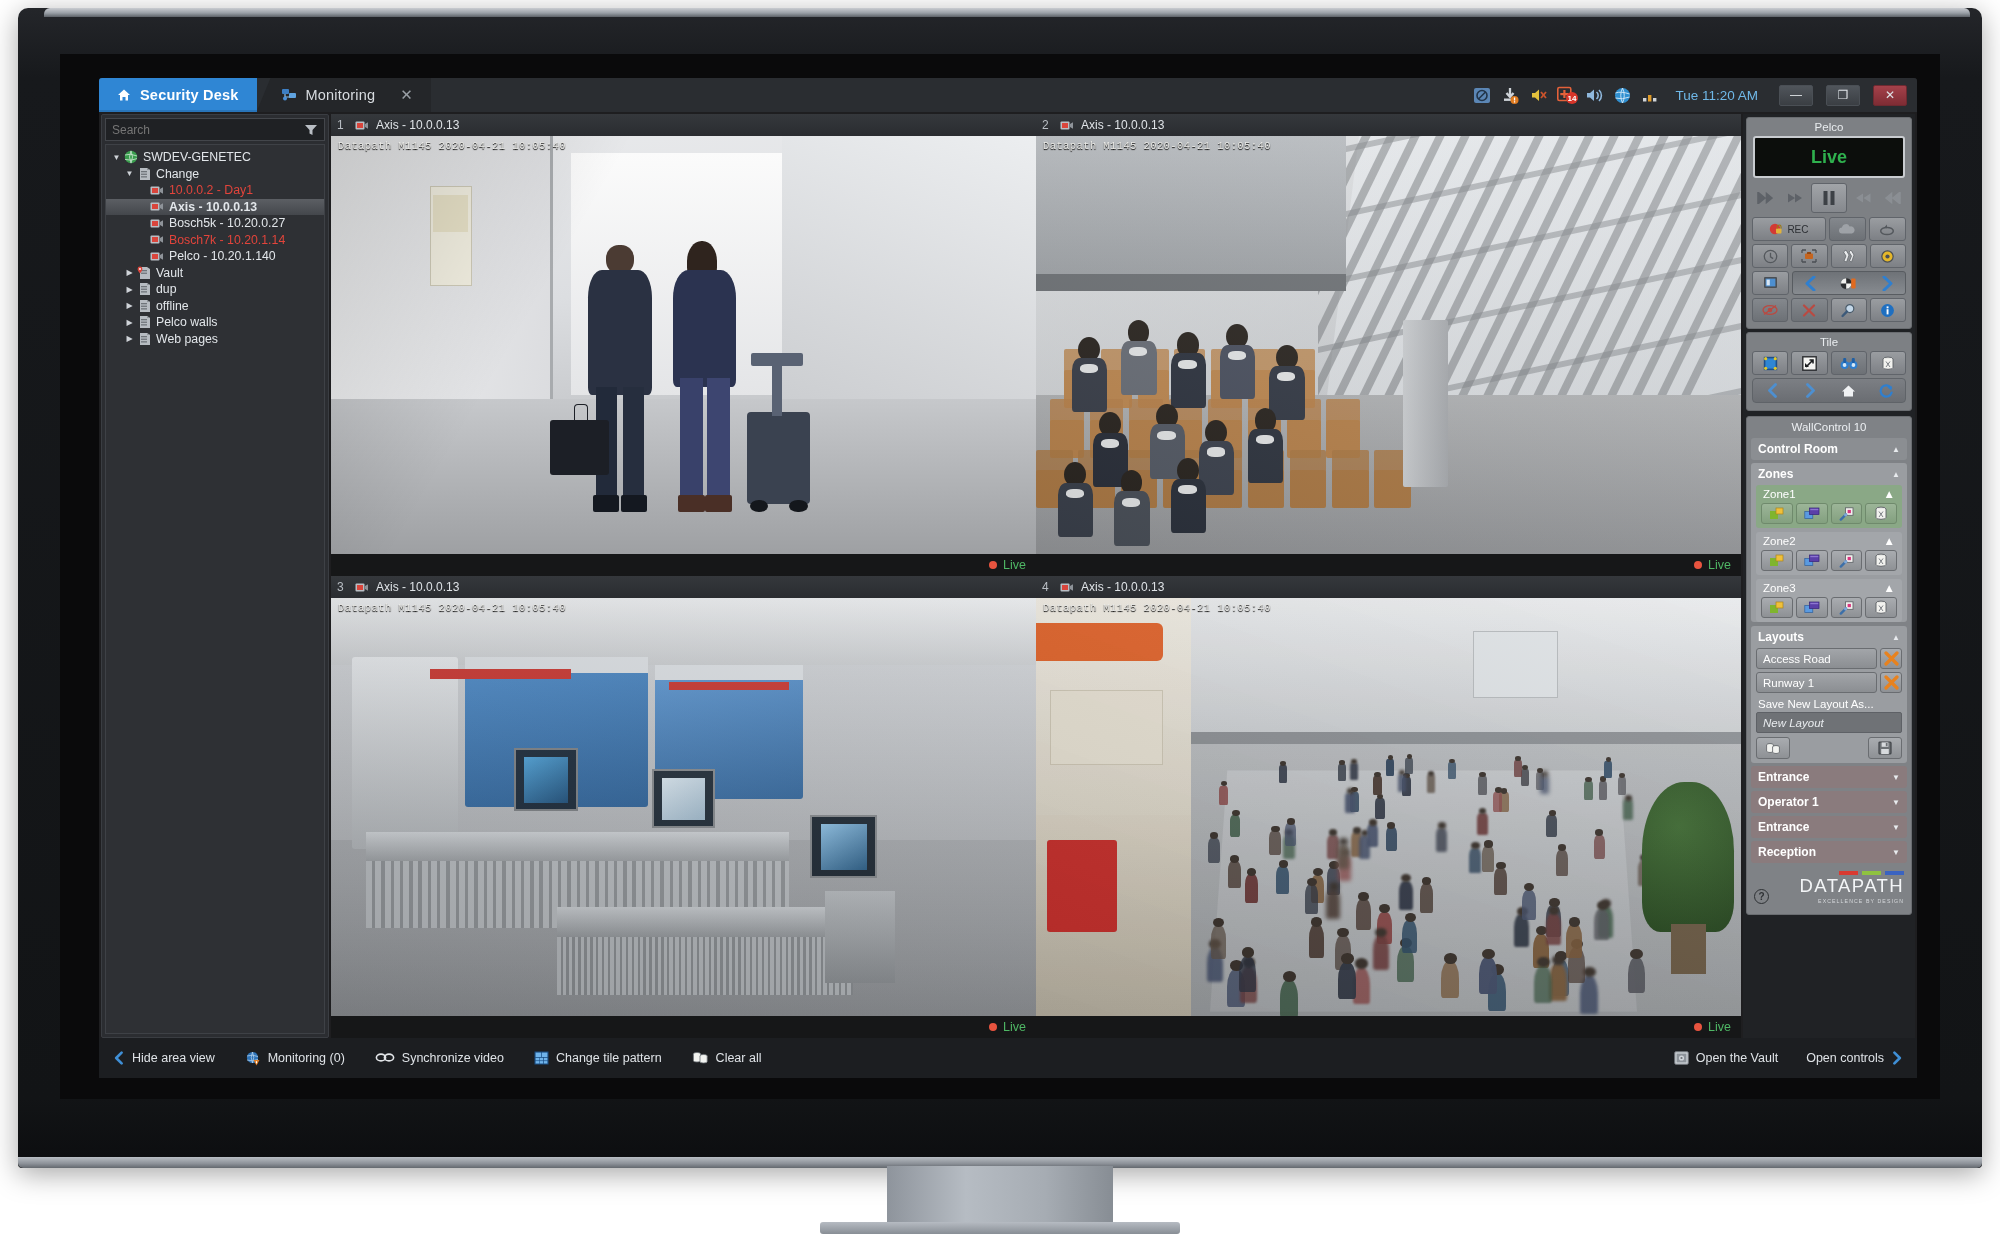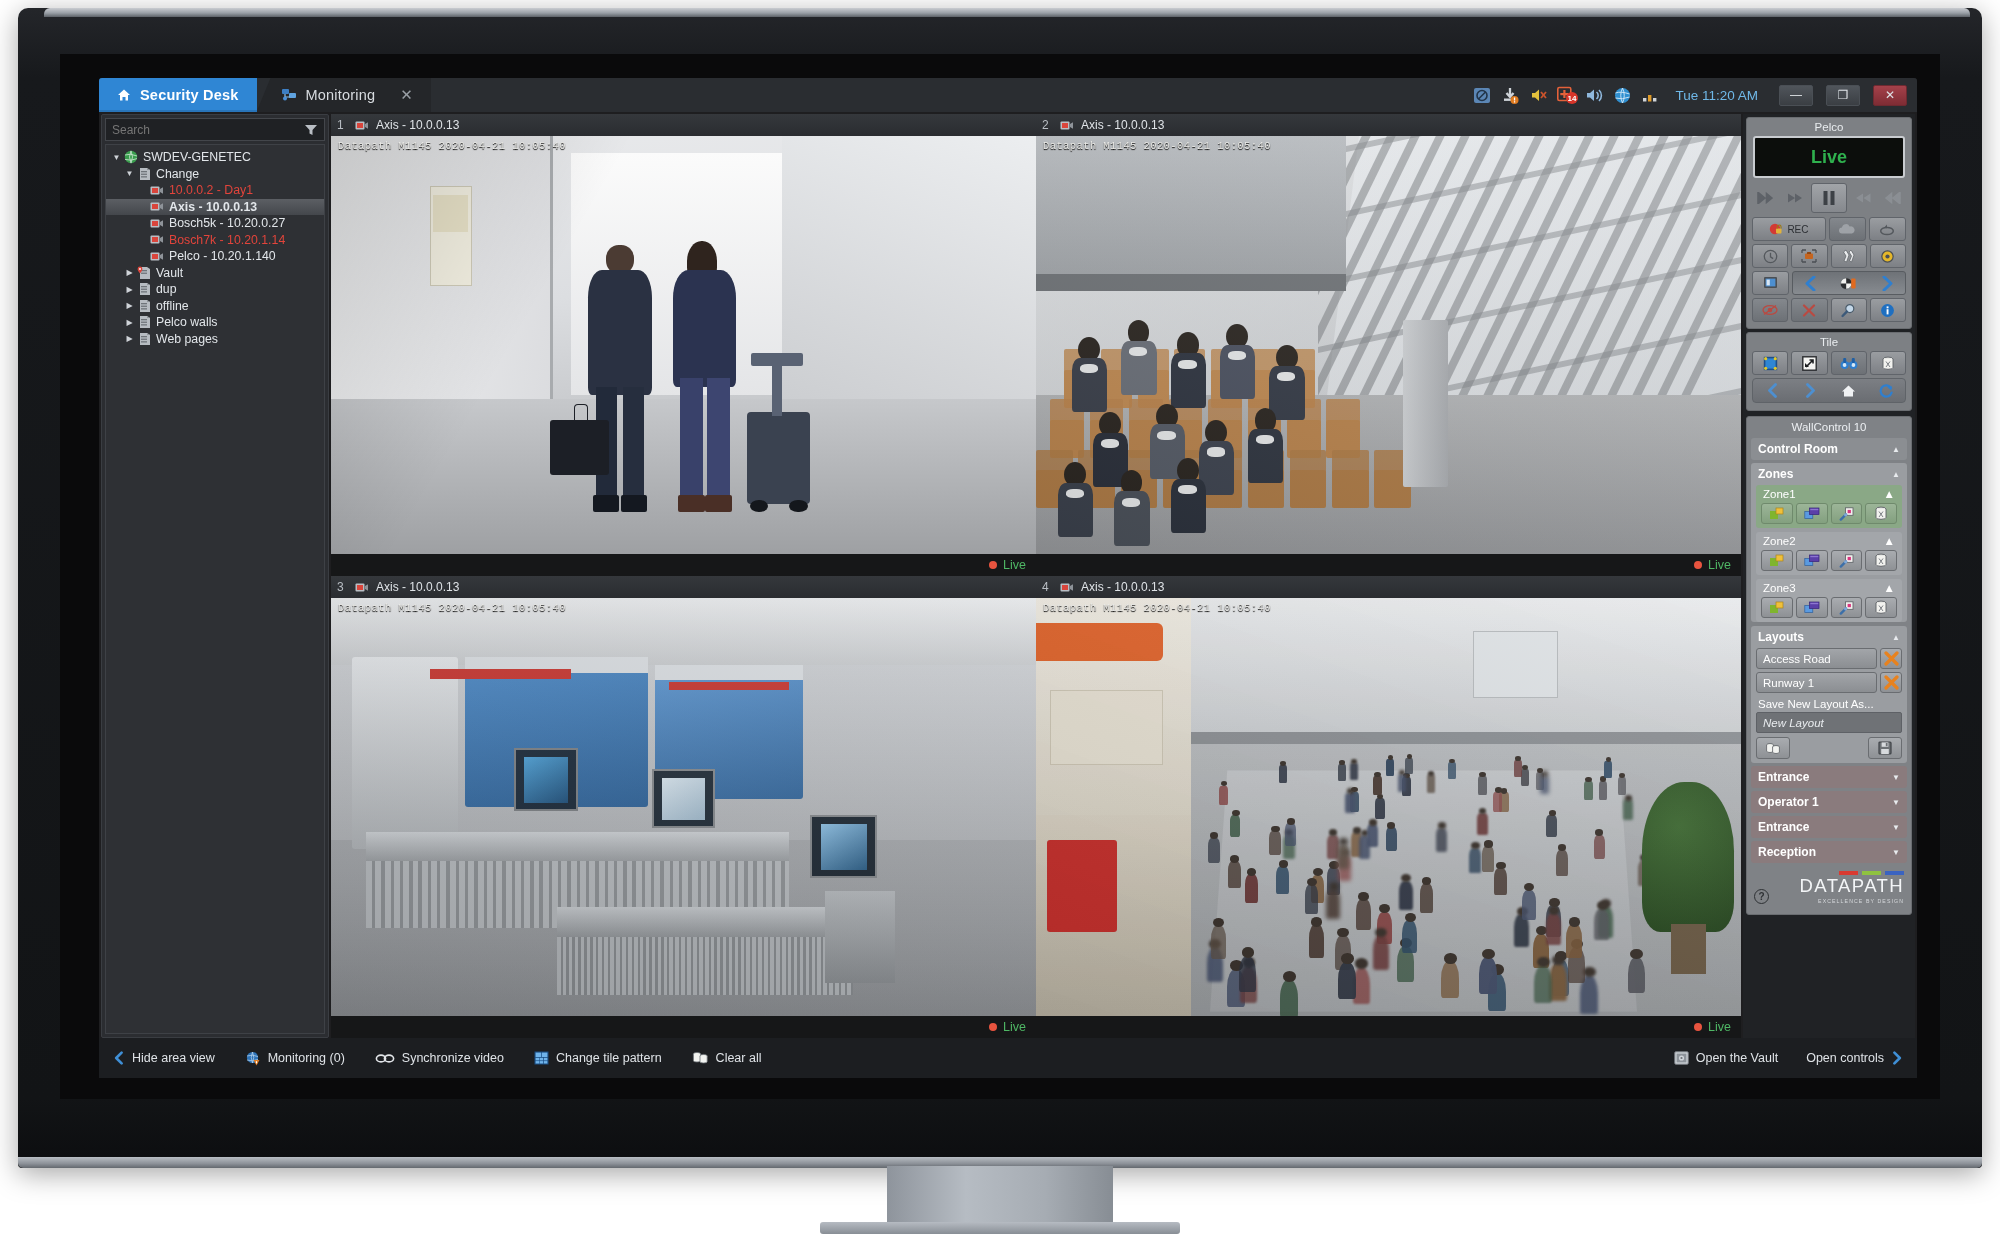--- a/index.html
+++ b/index.html
@@ -1359,21 +1359,21 @@
                   <i style="background: rgb(58, 99, 192);"></i>
                 </div>
               <div id="dp-name">DATAPATH</div>
               <div id="dp-tag">EXCELLENCE BY DESIGN</div>
             </div>
           </div>
         </div>
       </div>
 
       <div id="bottombar">
-        <div id="bottom-left" style="display:flex;align-items:center">
+        <div id="bottom-left" style="display:flex;align-items:flex-start">
             <div class="bitem">
               <span>
                 <svg width="12" height="14" viewBox="0 0 12 14">
                   <path d="M8.6 1.6 L3.2 7 L8.6 12.4" stroke="#3f8fd6" stroke-width="2.6" fill="none" stroke-linecap="round" stroke-linejoin="round"></path>
                 </svg>
               </span>
               <span>Hide area view</span>
             </div>
             <div class="bitem">
               <span>

